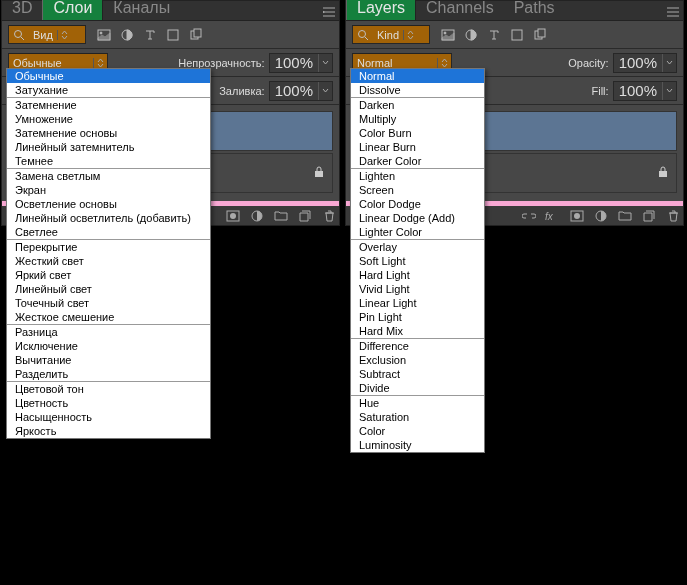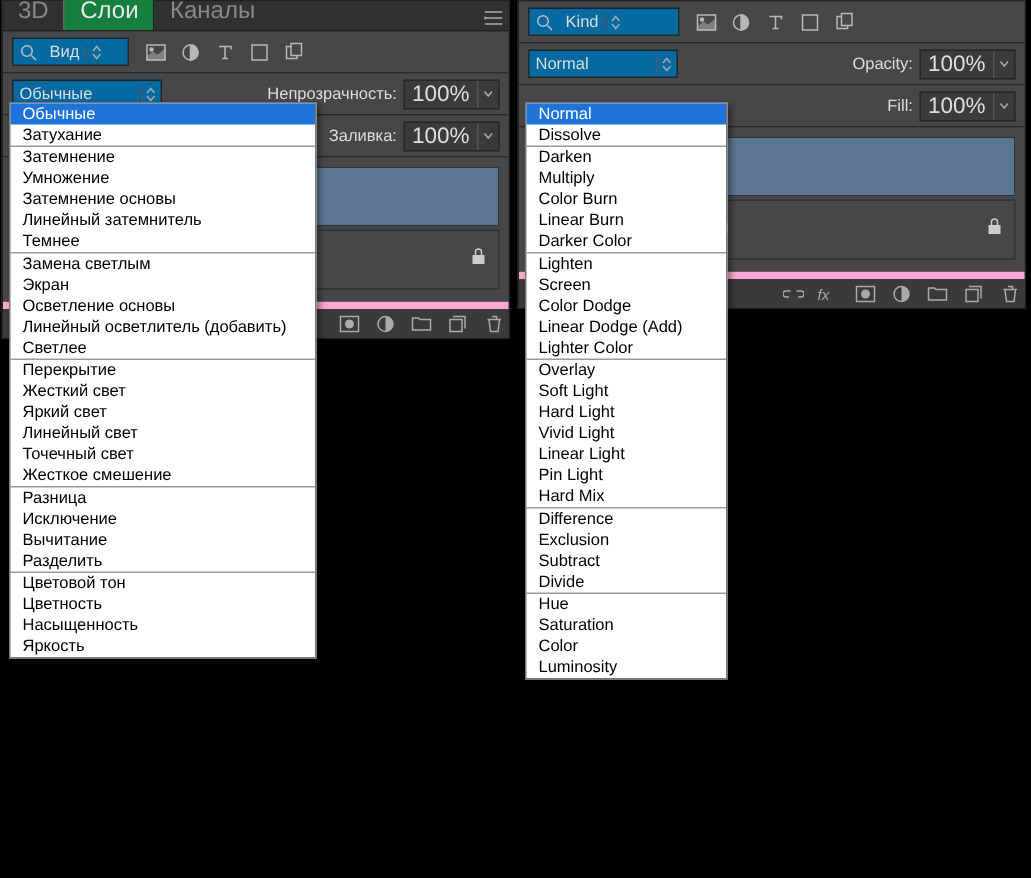--- a/index.html
+++ b/index.html
@@ -7,21 +7,21 @@
   .panel { position: absolute; top: 0; width: 339px; background: #3a3a3a; border: 1px solid #222; }
   .panel.left { left: 1px; }
   .panel.right { left: 345px; }
   .tabbar { display: flex; align-items: flex-end; background: #313131; height: 20px; border-bottom: 1px solid #222; }
   .tab { font-size: 16px; color: #a0a0a0; padding: 3px 10px 3px 10px; cursor: default; }
   .tab.active { color: #e6e6e6; background: #15803d; border-top: 1px solid #5eead4; border-left: 1px solid #666; border-right: 1px solid #222; text-align: right; }
   .tab.inactive { color: #888; }
   .flyout { width: 16px; height: 16px; margin-left: auto; margin-right: 2px; display: flex; align-items: center; justify-content: center; }
   .flyout svg { width: 12px; height: 10px; }
   .tbrow { background: #474747; padding: 4px 6px; height: 28px; display: flex; align-items: center; border-bottom: 1px solid #2a2a2a; }
-  .sel { display: flex; align-items: center; background: #0369a1; border: 1px solid #272727; border-top-color: #222; height: 19px; }
+  .sel { display: flex; align-items: center; background: #a16207; border: 1px solid #272727; border-top-color: #222; height: 19px; }
   .sel .ico { width: 20px; display: flex; justify-content: center; }
   .sel .ico svg { width: 12px; height: 12px; fill: #c0c0c0; }
   .sel .txt { font-size: 11px; color: #ddd; padding: 0 4px; }
   .sel .arrows { width: 14px; display: flex; flex-direction: column; align-items: center; border-left: 1px solid #555; }
   .sel .arrows svg { width: 7px; height: 5px; }
   .lbl { font-size: 11px; color: #ddd; }
   .valbox { display: flex; align-items: center; background: #3b3b3b; border: 1px solid #272727; height: 20px; }
   .valbox .v { font-size: 15px; color: #ddd; padding: 0 5px; }
   .valbox .arw { width: 14px; display: flex; align-items: center; justify-content: center; border-left: 1px solid #555; height: 100%; }
   .toolset { display: flex; gap: 3px; margin-left: 8px; }
@@ -206,22 +206,32 @@
       </div>
     <div class="ib">
         <svg width="11" height="12" viewBox="0 0 11 12">
           <path d="M2 3h7l-1 8H3zM1 3h9M4 1h3v2" fill="none" stroke="#aaa"></path>
         </svg>
       </div>
   </div>
 </div>
 
 <div class="panel right">
-  <div class="tbrow">
-    <div class="sel" style="width:101px">
+  <div class="tabbar">
+    <div class="tab active">Layers</div>
+    <div class="tab inactive">Channels</div>
+    <div class="tab inactive">Paths</div>
+    <div class="flyout">
+      <svg viewBox="0 0 12 10">
+          <path d="M0 1h12M0 5h12M0 9h12" stroke="#aaa" stroke-width="1"></path>
+        </svg>
+    </div>
+  </div>
+  <div class="tbrow">
+    <div class="sel" style="width:78px">
       <div class="ico">
           <svg viewBox="0 0 12 12">
             <circle cx="5" cy="5" r="3.5" fill="none" stroke="#c0c0c0"></circle>
             <path d="M8 8l3 3" stroke="#c0c0c0"></path>
           </svg>
         </div>
       <div class="txt">Kind</div>
       <div class="arrows">
           <svg viewBox="0 0 7 5">
             <path d="M1 4l2.5-3L6 4" stroke="#aaa" fill="none"></path>

